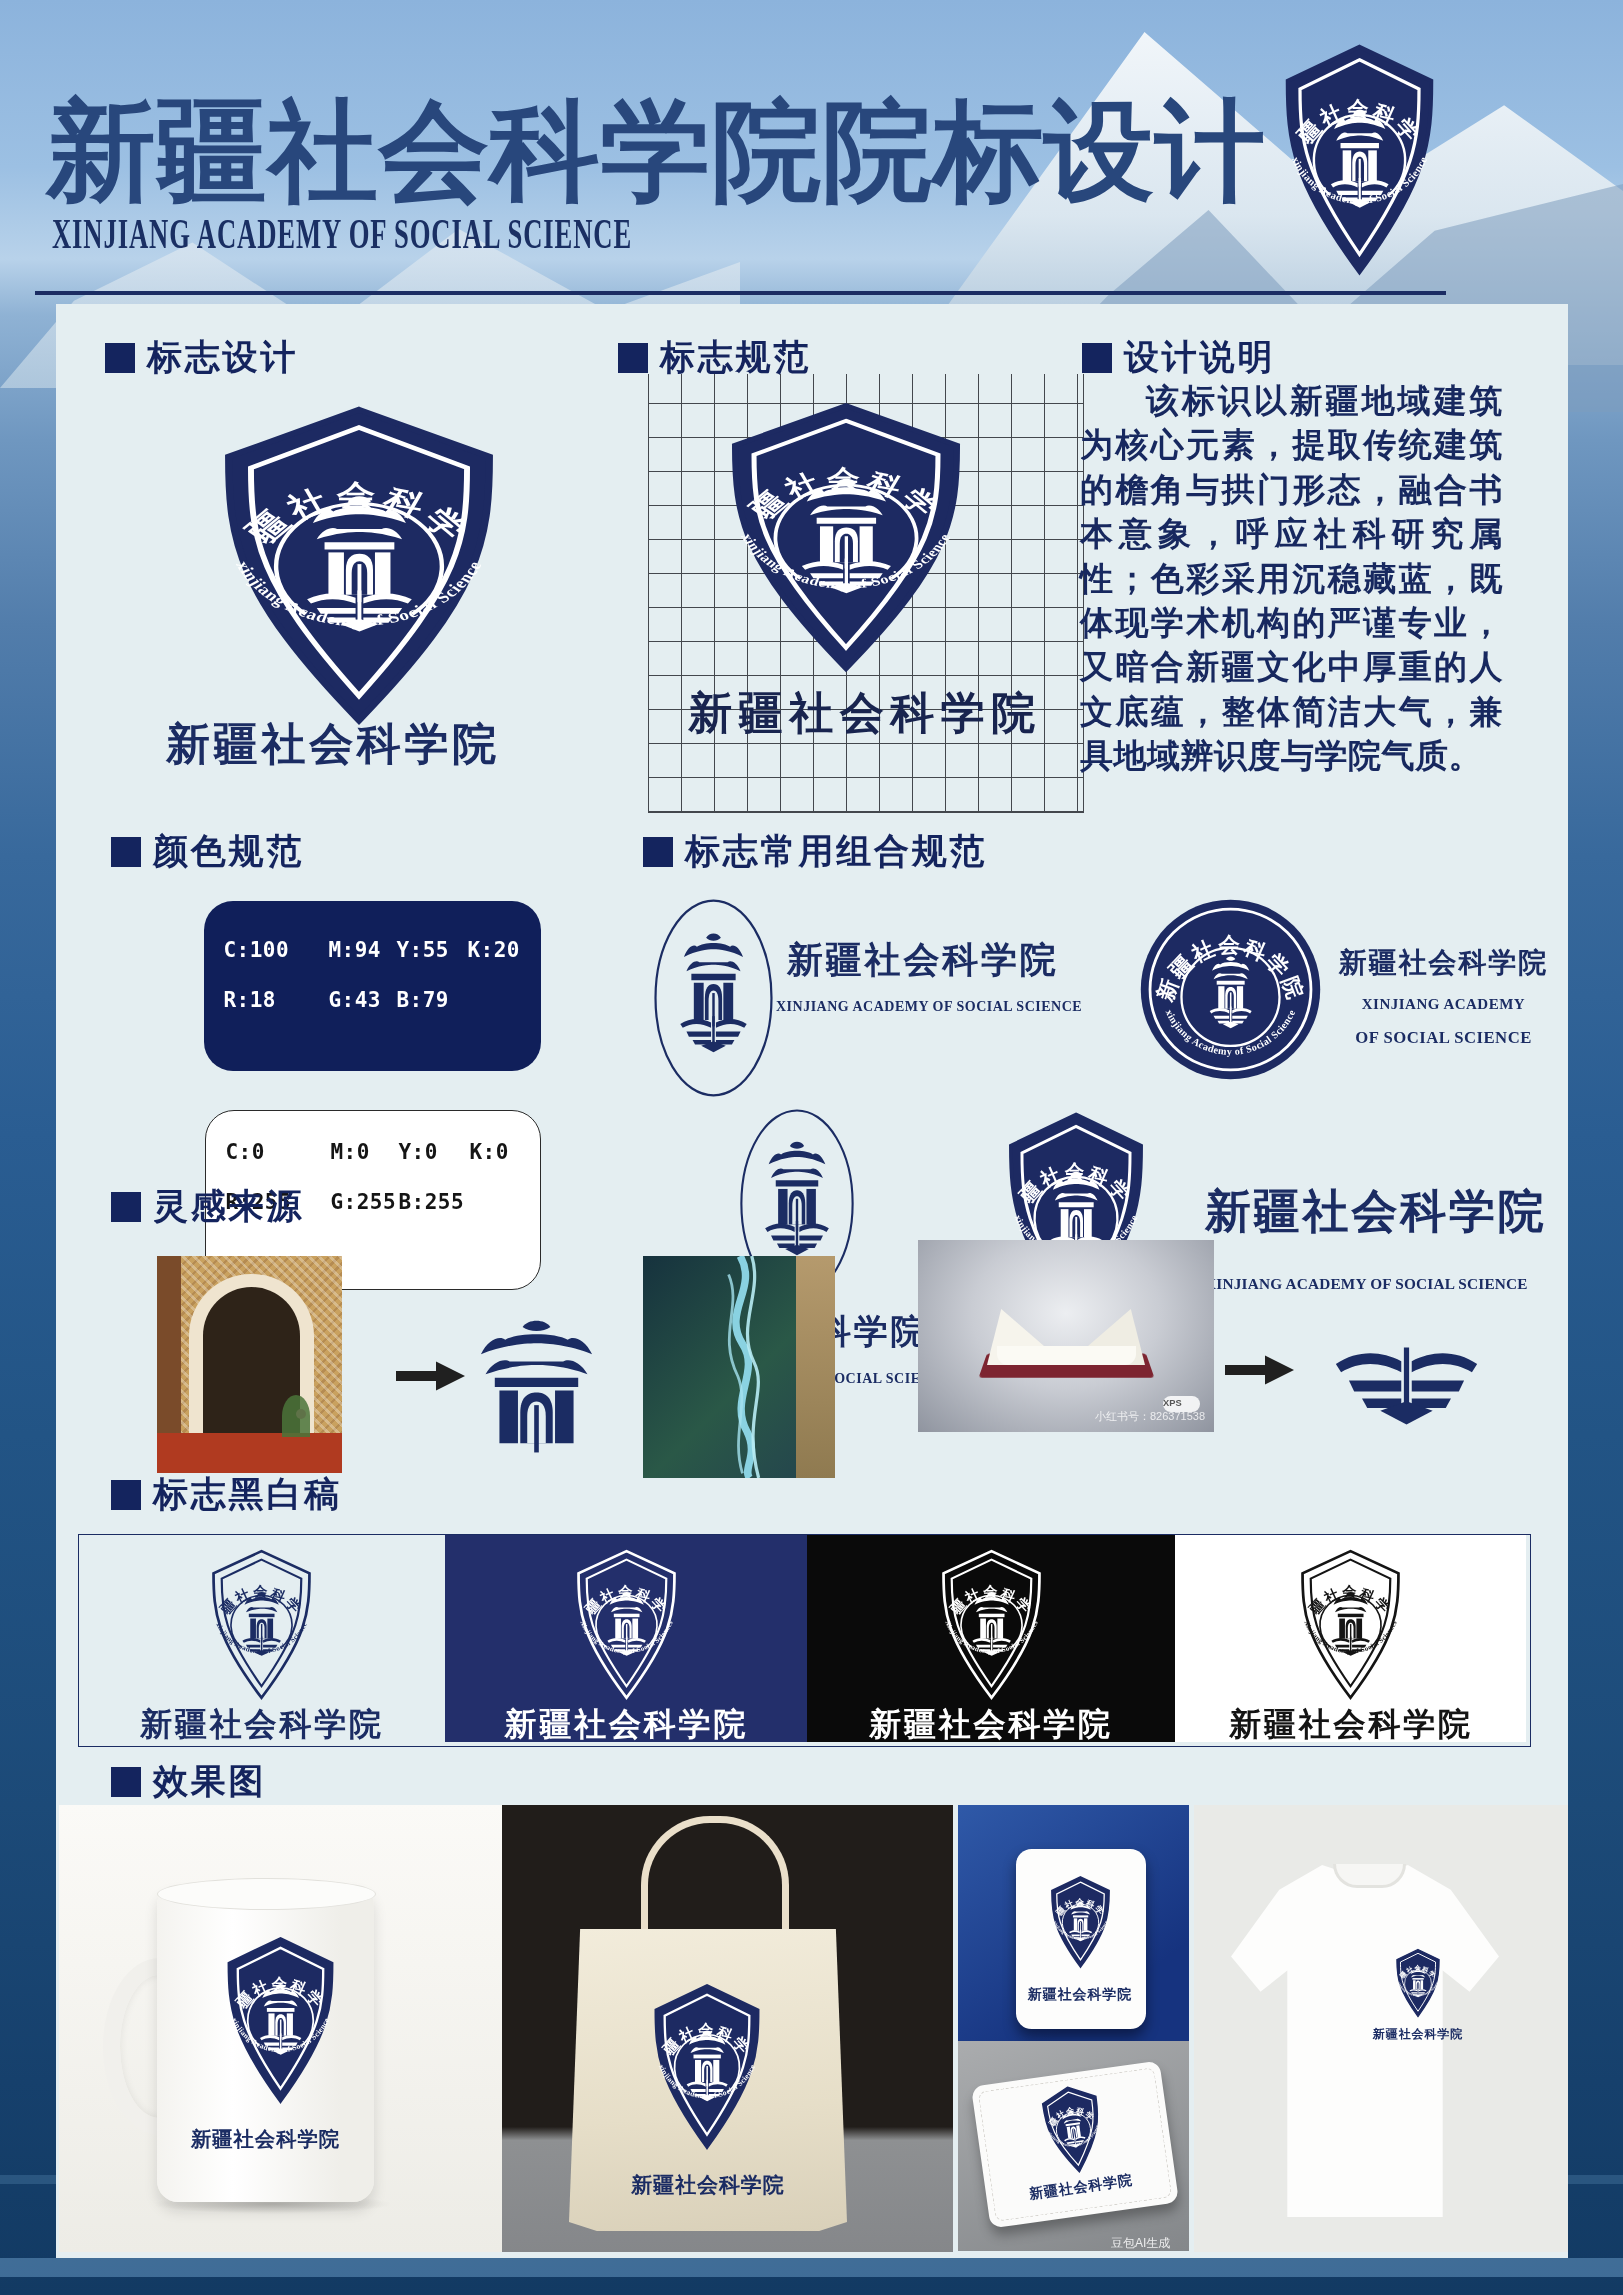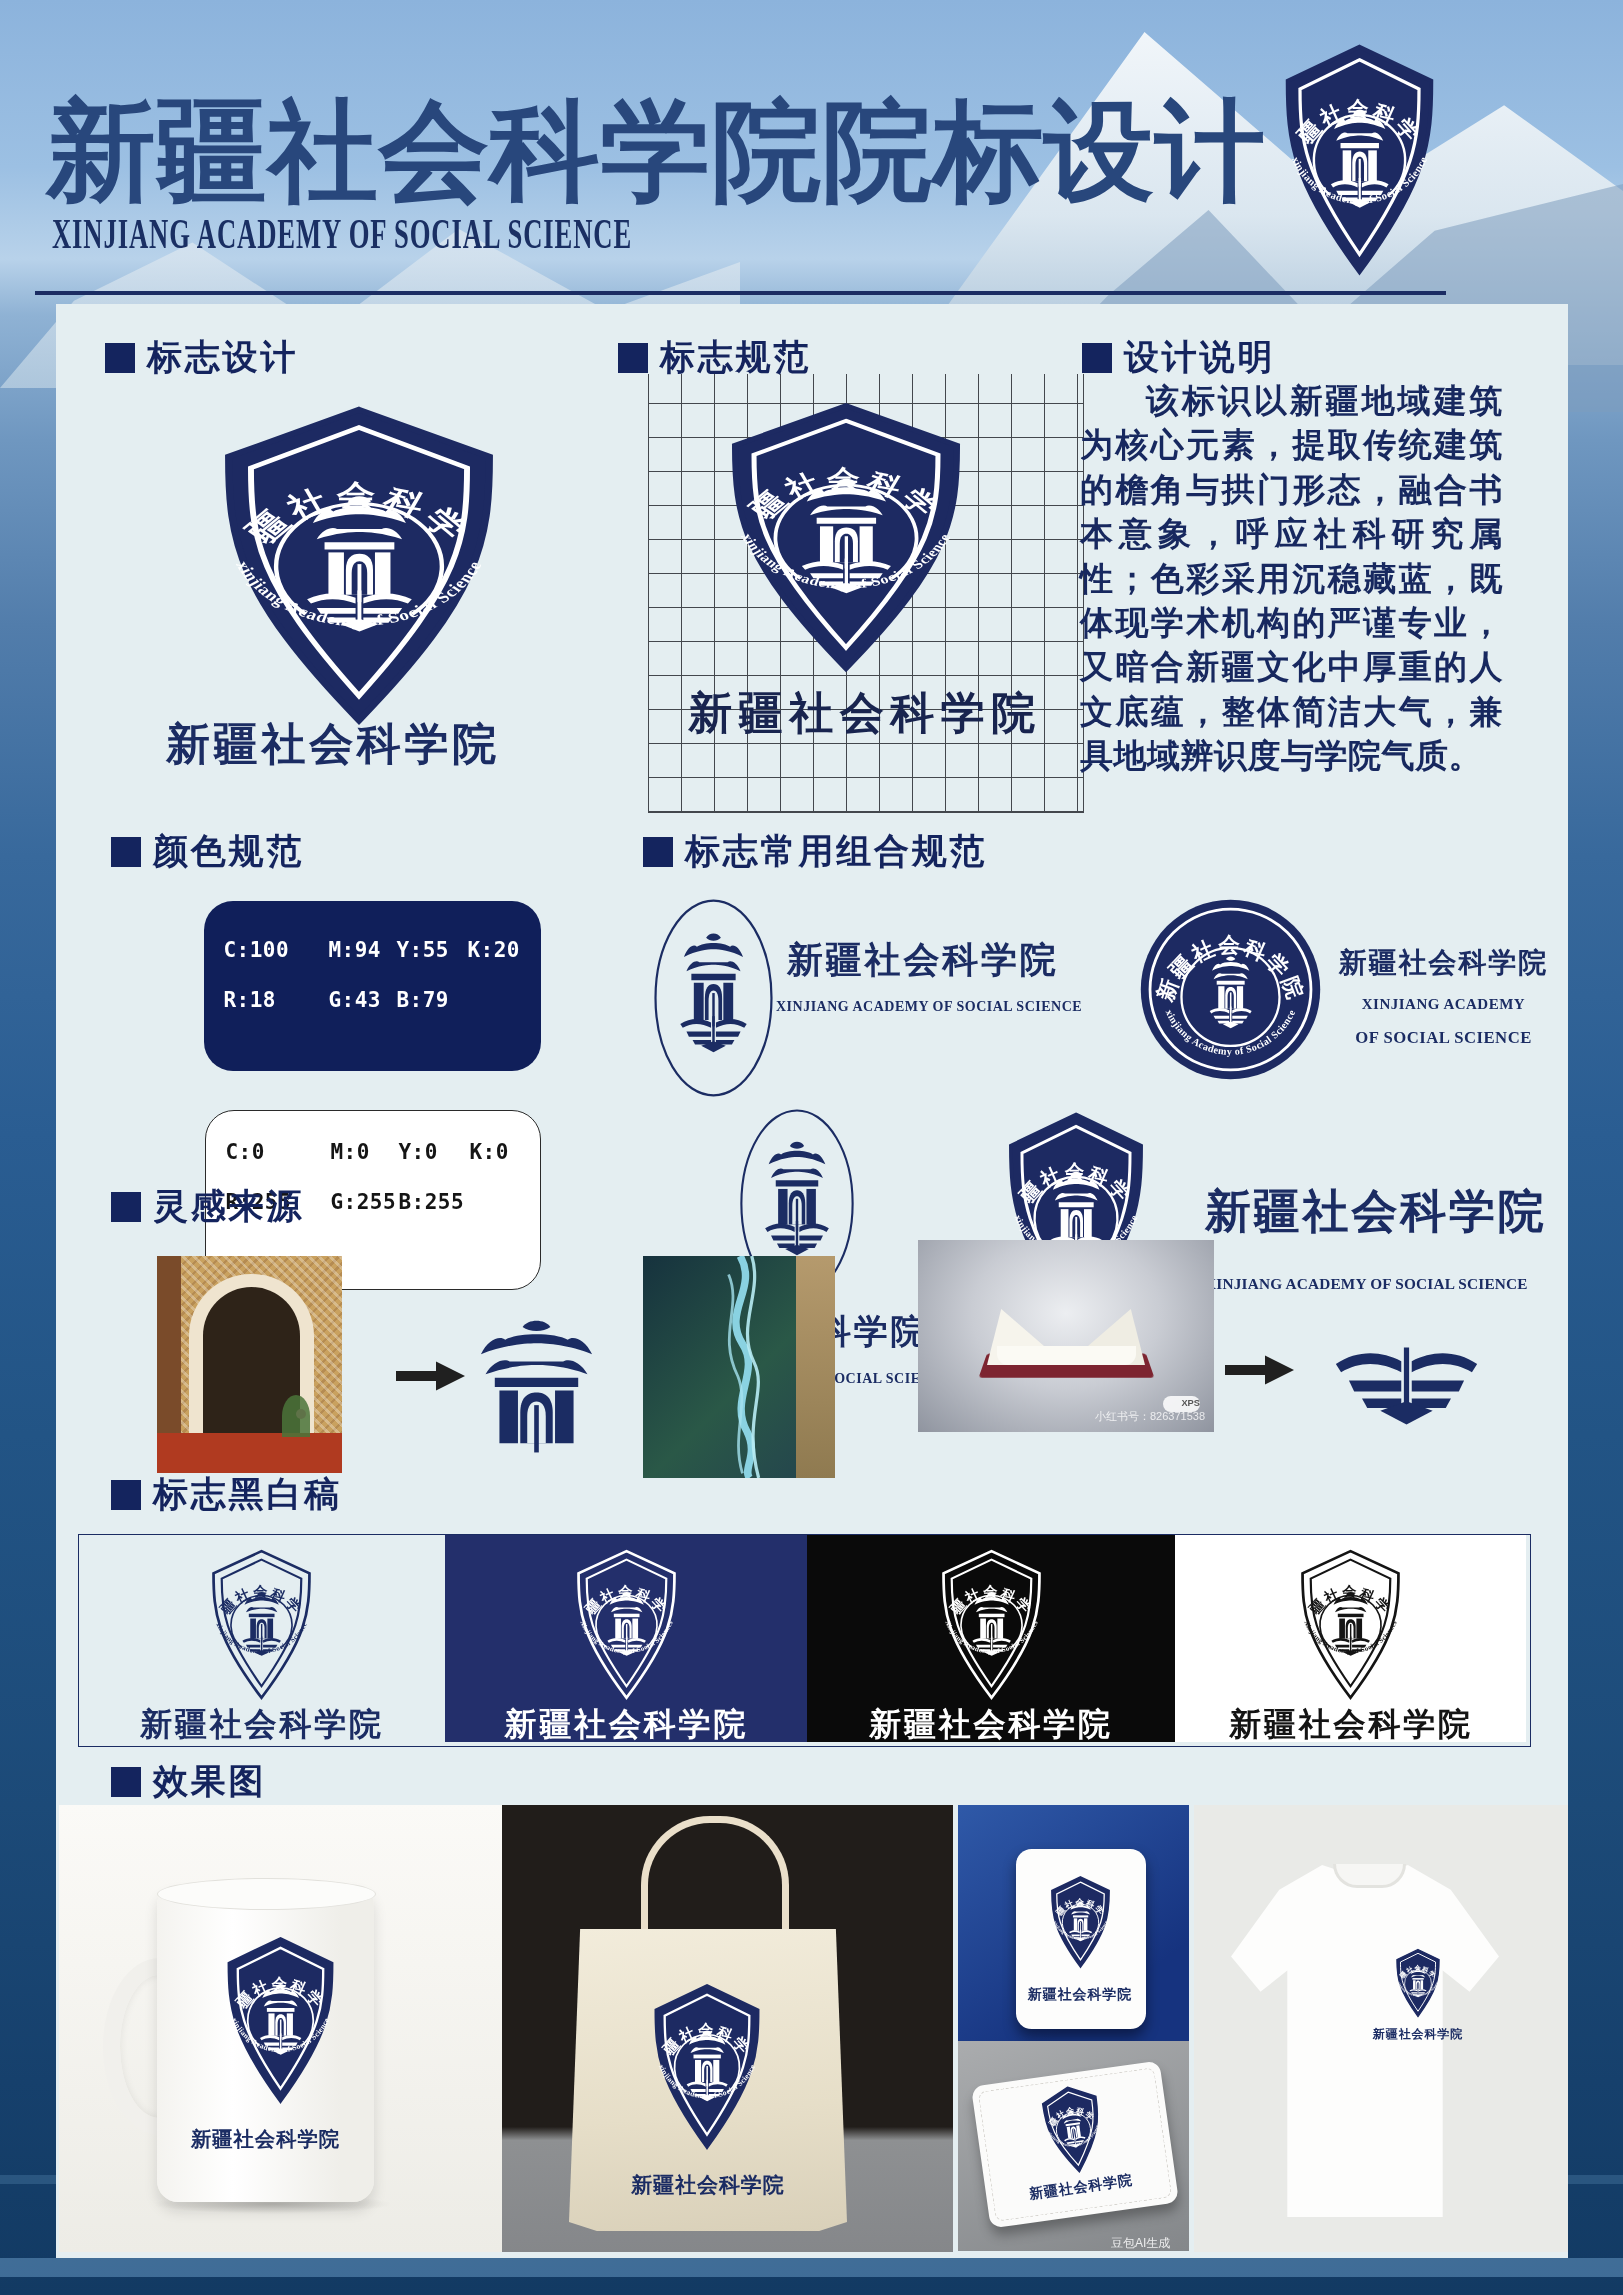--- a/index.html
+++ b/index.html
@@ -288,21 +288,21 @@
       <path d="M185 40 C215 110 160 170 205 260 C230 320 190 390 215 470" stroke="#a5e2ef" stroke-width="6" fill="none" opacity=".8"></path>
     </svg>
   </div>
 
   <div class="abs photo bookp" style="left:918px;top:1240px;width:296px;height:192px;">
     <div class="abs" style="left:65px;top:111px;width:167px;height:28px;background:#7d2430;border-radius:3.7px;transform:perspective(139px) rotateX(30deg);"></div>
     <div class="abs" style="left:69px;top:69px;width:79px;height:56px;background:#f6f4ec;clip-path:polygon(100% 100%,0 100%,18% 0);"></div>
     <div class="abs" style="left:148px;top:69px;width:79px;height:56px;background:#efede3;clip-path:polygon(0 100%,100% 100%,82% 0);"></div>
     <div class="abs" style="left:79px;top:106px;width:139px;height:18.5px;background:#fbfaf4;border-radius:0 0 11px 11px;"></div>
     <div class="abs" style="left:245px;top:156px;width:37px;height:15.7px;background:rgba(255,255,255,.85);border-radius:7.9px;
-         font-size:9.3px;color:#555;text-align:right;line-height:15.7px;font-weight:700;">XPS</div>
+         font-size:9.3px;color:#555;text-align:left;line-height:15.7px;font-weight:700;">XPS</div>
     <div class="abs" style="left:130px;top:169px;width:157px;font-size:11px;text-align:right;color:rgba(255,255,255,.78);">小红书号：826371538</div>
   </div>
 
   <div class="abs arrow" style="left:1225px;top:1352px;width:69px;height:36px;"></div>
 
   <svg class="badge-svg mark-navy" style="left:1328px;top:1342px;width:157px;height:88px;" viewBox="0 0 120 64" preserveAspectRatio="none">
       <use href="#book-mark"></use>
     </svg>
 
   <div class="abs sec" style="left:111px;top:1471px;">

